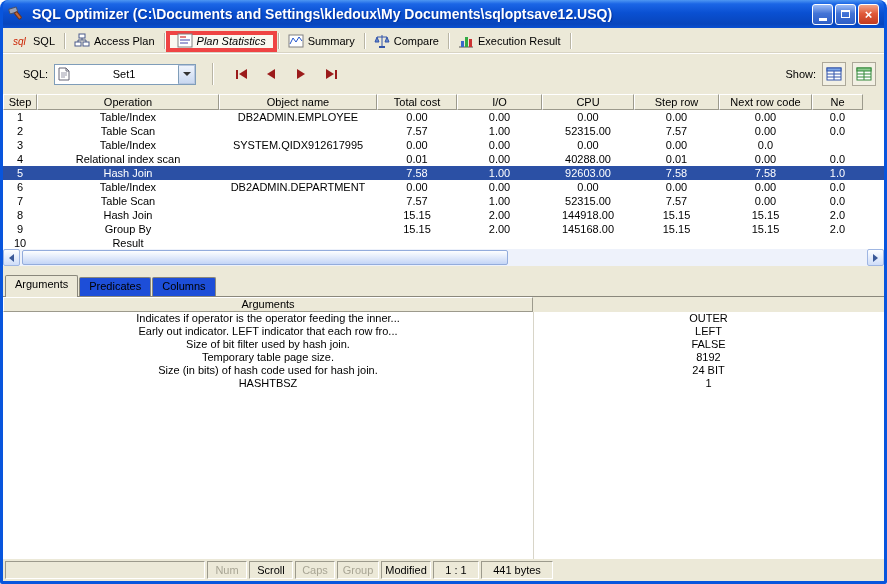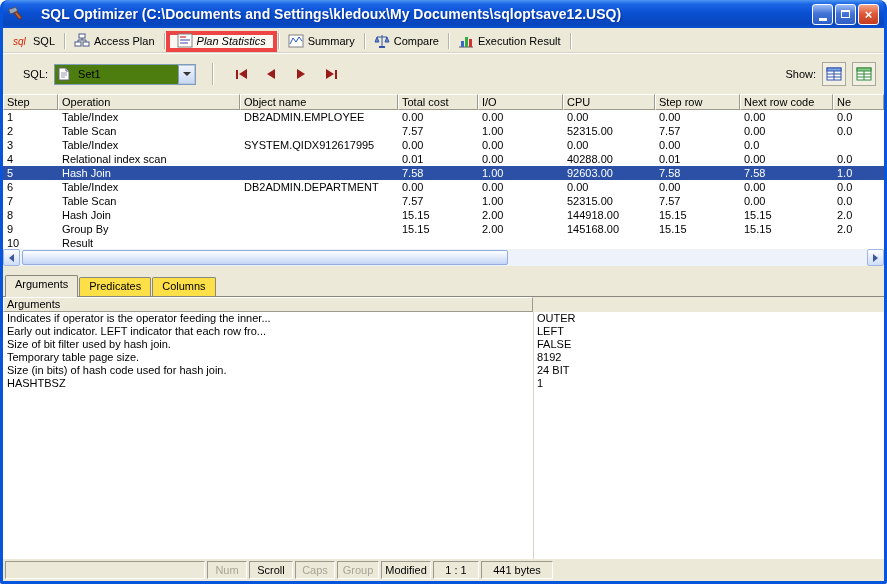--- a/index.html
+++ b/index.html
@@ -2,48 +2,48 @@
 <html><head>
 <meta charset="utf-8">
 <style>
   * { margin:0; padding:0; box-sizing:border-box; }
   html,body { width:887px; height:584px; overflow:hidden; background:#fff;
               font-family:"Liberation Sans", sans-serif; font-size:11px; color:#000; }
   .window { width:887px; height:584px; background:#0855DD; padding:0 3px 3px 3px;
             border-radius:8px 8px 2px 2px; display:flex; flex-direction:column; }
 
   
-  .titlebar { height:28px; flex:0 0 28px; display:flex; align-items:center; gap:17px; padding:0 5px;
+  .titlebar { height:28px; flex:0 0 28px; display:flex; align-items:center; gap:8px; padding:0 5px;
               border-radius:6px 6px 0 0;
               background:linear-gradient(180deg,#4E97F2 0%,#1B66E6 14%,#0A50D2 46%,#0845BC 86%,#0A50D2 100%); }
   .titlebar .title { flex:1; color:#fff; font-weight:bold; font-size:14px; white-space:nowrap;
                      overflow:hidden; text-shadow:1px 1px 1px #00309C; }
   .winbtns { display:flex; gap:2px; }
   .winbtn { width:21px; height:21px; border:1px solid #fff; border-radius:3px; cursor:default;
             background:linear-gradient(180deg,#9DBCF6,#4273D6 45%,#2F5FC6); display:flex;
             align-items:center; justify-content:center; color:#fff; padding:0; }
   .winbtn.close { background:linear-gradient(180deg,#F2A488,#E05A3A 45%,#C33B20); }
   .glyph-min { width:8px; height:3px; background:#fff; margin-top:10px; }
   .glyph-max { width:9px; height:8px; border:1px solid #fff; border-top-width:2px; }
   .glyph-close { font-size:13px; font-weight:bold; line-height:1; }
 
-  .client { flex:1; background:#ECE9D8; display:flex; flex-direction:column; overflow:hidden; }
+  .client { flex:1; background:#ECE9D8; display:flex; flex-direction:column; overflow:hidden;text-align:center; }
 
   
   .tabbar { height:26px; flex:0 0 26px; display:flex; align-items:center; padding:2px 2px 1px 2px;
             border-bottom:1px solid #fff; box-shadow:0 -1px 0 #D8D4C4 inset; }
   .mtab { display:flex; align-items:center; gap:4px; padding:2px 7px; height:21px;
           border:1px solid transparent; white-space:nowrap; }
   .mtab.active { background:#FAF8F0; border:4px solid #ef4444;font-style:italic; }
   .tab-sep { width:1px; height:16px; background:#B9B5A4; box-shadow:1px 0 0 #fff; margin:0 1px; flex:0 0 1px; }
   .mtab svg { flex:0 0 auto; }
 
   
   .toolbar { height:40px; flex:0 0 40px; display:flex; align-items:center; padding:0 8px; gap:6px;margin-left:12px; }
-  .combo { width:142px; height:21px; background:#4d7c0f; border:1px solid #7F9DB9; display:flex;
+  .combo { width:142px; height:21px; background:#ffffff; border:1px solid #7F9DB9; display:flex;
            align-items:center; gap:8px; padding-left:3px; }
   .combo-text { flex:1; overflow:hidden; white-space:nowrap; }
   .combo-btn { width:17px; height:19px; border:1px solid #B8C7E0; border-left:1px solid #7F9DB9;
                background:linear-gradient(180deg,#EFF4FC,#C9D8F0); display:flex; align-items:center;
                justify-content:center; padding:0; }
   .arrow-down { width:0; height:0; border-left:4px solid transparent; border-right:4px solid transparent;
                 border-top:4px solid #333; }
   .tsep { width:1px; height:22px; background:#B9B5A4; box-shadow:1px 0 0 #fff; margin:0 10px; }
   .navbtn { width:24px; height:22px; background:transparent; border:none; display:flex; align-items:center;
             justify-content:center; gap:1px; color:#9B1B1B; padding:0; }
@@ -54,21 +54,21 @@
            border-left:8px solid currentColor; }
   .tb-spacer { flex:1; }
   .iconbtn { width:24px; height:24px; border:1px solid #ACA899; background:#F2F0E4; display:flex;
              align-items:center; justify-content:center; padding:0; }
 
   
   .grid-header { display:flex; height:16px; flex:0 0 16px; background:#ECE9D8; }
   .gh { flex:0 0 auto; border-top:1px solid #FFF; border-left:1px solid #FFF;
         border-right:1px solid #9C9A8C; border-bottom:1px solid #9C9A8C;
         padding:1px 3px; overflow:hidden; white-space:nowrap; }
-  .c0{width:55px} .c1{width:182px} .c2{width:158px} .c3{width:80px} .c4{width:85px}
+  .c0{width:34px} .c1{width:182px} .c2{width:158px} .c3{width:80px} .c4{width:85px}
   .c5{width:92px} .c6{width:85px} .c7{width:93px} .c8{width:51px}
   .grid-body { height:139px; flex:0 0 139px; background:#fff; overflow:hidden; }
   .grow { display:flex; height:14px; line-height:14px; }
   .grow.selected { background:#2B50A5; color:#fff; }
   .gc { flex:0 0 auto; padding:0 4px; white-space:nowrap; overflow:hidden; }
 
   
   .hscroll { height:17px; flex:0 0 17px; display:flex; background:#EEF2FB; align-items:stretch; }
   .sbtn { width:17px; flex:0 0 17px; background:linear-gradient(180deg,#FDFEFF,#CFDDF8);
           border:1px solid #9FB6E2; border-radius:2px; display:flex; align-items:center;
@@ -77,21 +77,21 @@
              border-right:5px solid #3B5998; }
   .s-tri-r { width:0; height:0; border-top:4px solid transparent; border-bottom:4px solid transparent;
              border-left:5px solid #3B5998; }
   .strack { flex:1; position:relative; }
   .sthumb { position:absolute; left:2px; top:1px; bottom:1px; width:486px;
             background:linear-gradient(180deg,#FDFEFF,#C4D5F6); border:1px solid #93ACDC; border-radius:2px; }
   .mid-gap { height:8px; flex:0 0 8px; }
 
   
   .dtabs { height:22px; flex:0 0 22px; display:flex; align-items:flex-end; padding-left:2px; }
-  .dtab { padding:2px 9px 2px 9px; height:19px; background:#fde047; border:1px solid #8A887C;
+  .dtab { padding:2px 9px 2px 9px; height:19px; background:#1d4ed8; border:1px solid #8A887C;
           border-bottom:none; border-radius:2px 2px 0 0; margin-right:1px; position:relative; }
   .dtab.active { height:22px; background:#ECE9D8; z-index:2; margin-bottom:-1px; }
   .detail { flex:1; display:flex; flex-direction:column; background:#fff; border-top:1px solid #8A887C; }
   .detail-header { display:flex; height:15px; flex:0 0 15px; background:#ECE9D8; }
   .dh { border-top:1px solid #FFF; border-left:1px solid #FFF; border-right:1px solid #9C9A8C;
         border-bottom:1px solid #9C9A8C; padding:0 3px; white-space:nowrap; overflow:hidden; }
   .d0 { width:530px; flex:0 0 530px; }
   .d1 { flex:1; }
   .detail-body { flex:1; position:relative; background:#fff; overflow:hidden; }
   .detail-body::before { content:""; position:absolute; left:530px; top:0; bottom:0; width:1px;

